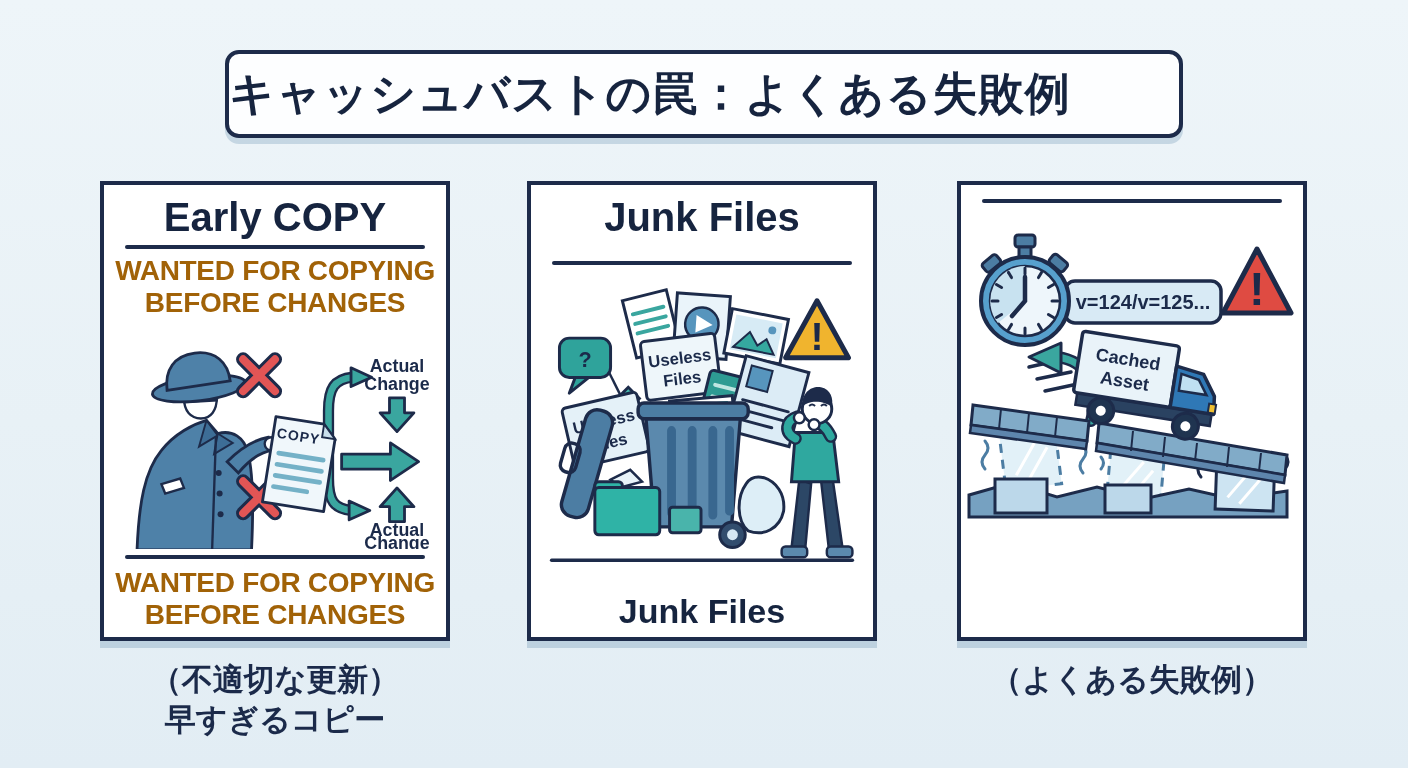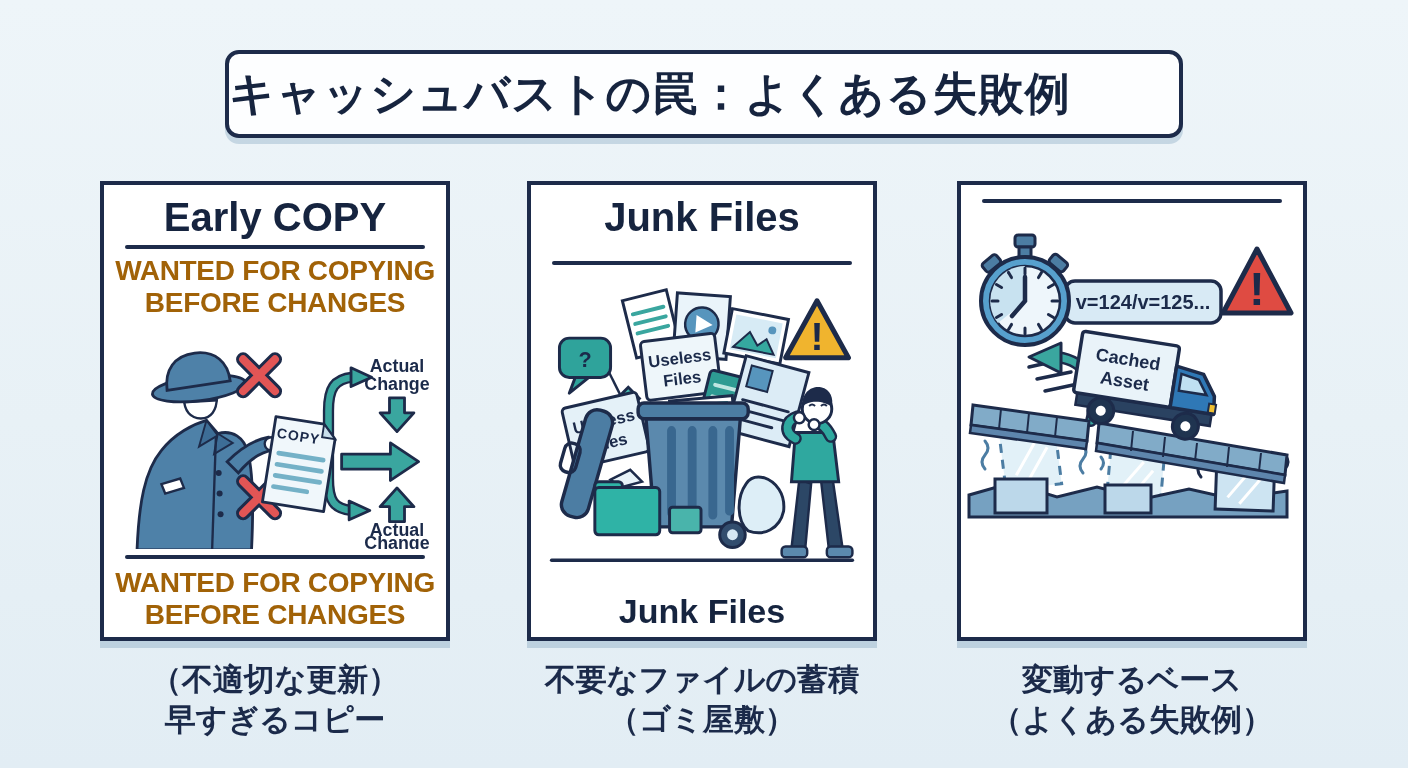--- a/index.html
+++ b/index.html
@@ -299,22 +299,17 @@
         <circle cx="116" cy="78" r="13" fill="#1f3450" stroke="#1d2b4a" stroke-width="3"></circle>
           <circle cx="116" cy="78" r="5" fill="#ffffff"></circle>
       </g>
     </svg>
   </div>
 
   <div class="caption cap-1">
     <div>（不適切な更新）</div>
     <div>早すぎるコピー</div>
   </div>
-  <div class="caption cap-2">
-    <div>不要なファイルの蓄積</div>
-    <div>（ゴミ屋敷）</div>
-  </div>
   <div class="caption cap-3">
-    <div>変動するベース</div>
     <div>（よくある失敗例）</div>
   </div>
 
 </div>
 
 </body></html>

